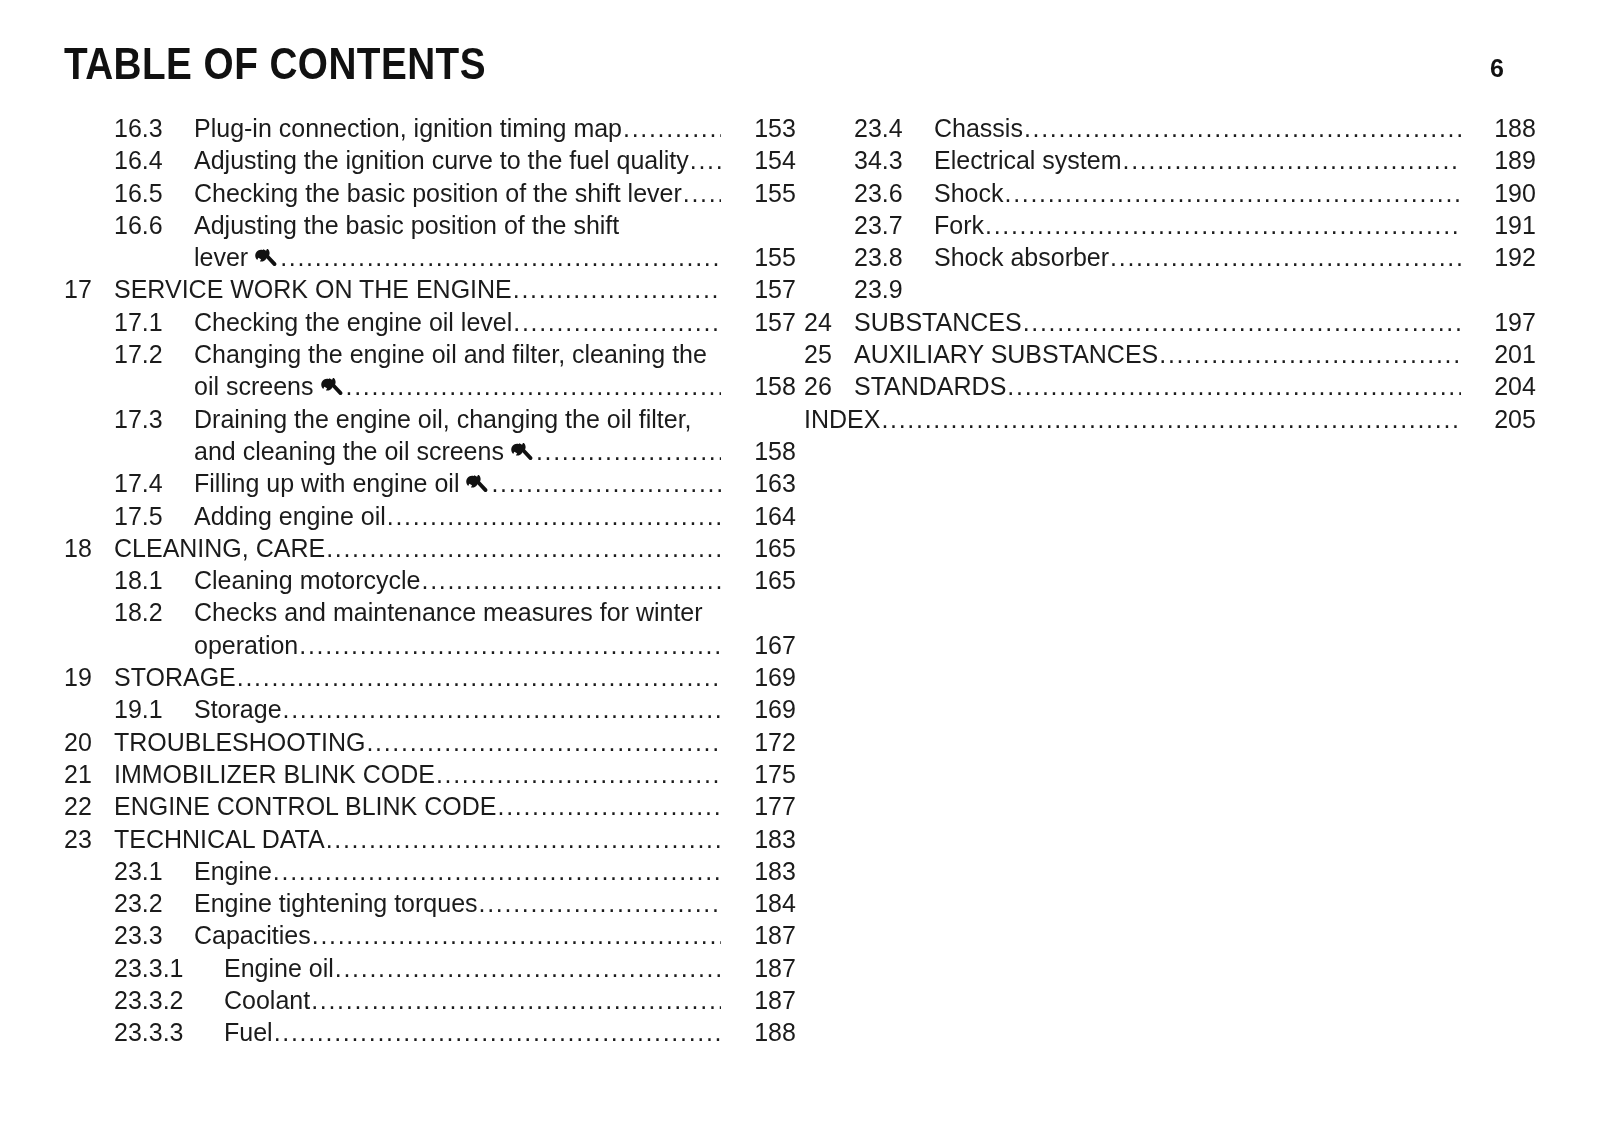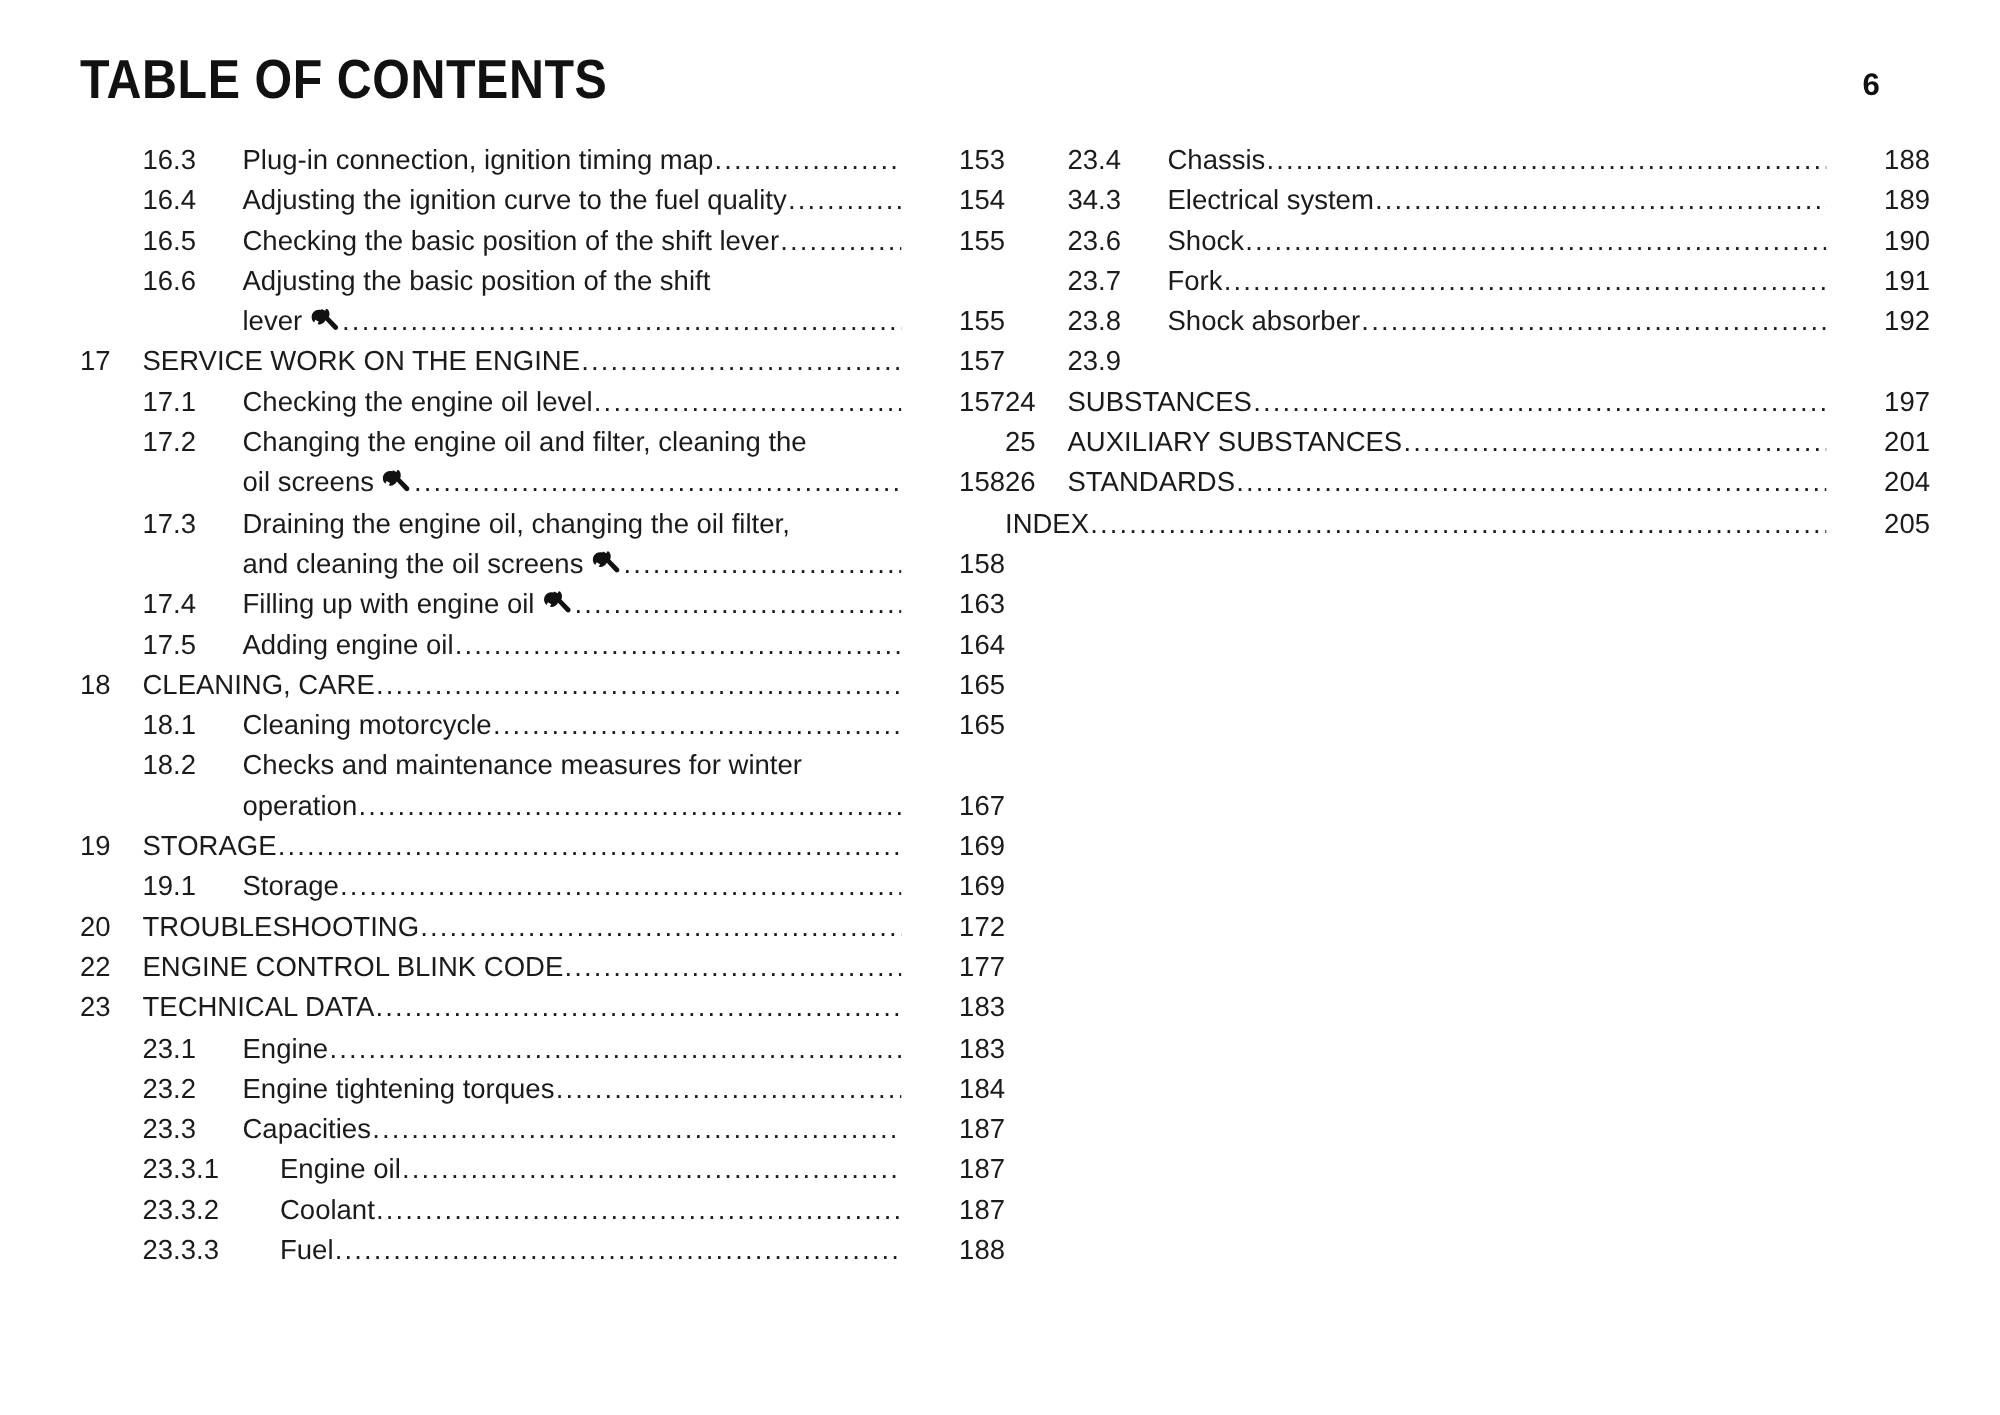--- a/index.html
+++ b/index.html
@@ -60,21 +60,21 @@
   .toc-column {
     flex: 0 0 auto;
   }
   .toc-column.left  { width: 740px; margin-left: 64px; }
   .toc-column.right { width: 740px; margin-left: 0px; }
 
   
   .toc-entry {
     display: flex;
     align-items: flex-start;
-    font-size: 22px;
+    font-size: 25px;
     line-height: 32.3px;
     color: #1b1b1b;
     white-space: nowrap;
   }
   .entry-num {
     flex: 0 0 auto;
     text-align: left;
     font-variant-numeric: lining-nums;
   }
   .entry-body {
@@ -107,21 +107,21 @@
     margin-left: 1px;
     line-height: 32.3px;
   }
   .leader::after {
     content: "........................................................................................................................";
   }
   .leader.nolead::after { content: ""; }
   .entry-page {
     flex: 0 0 auto;
     width: 58px;
-    text-align: right;
+    text-align: center;
     margin-left: 25px;
   }
   .entry-page.blank { visibility: hidden; }
 
   
   .wrench-icon {
     display: inline-block;
     width: 22px;
     height: 19px;
     margin: 0 2px 0 7px;
@@ -388,20 +388,32 @@
           <div class="entry-title-wrap">
             <div class="title-line">
               <span class="title-text">TROUBLESHOOTING</span>
               <span class="leader"></span>
               <span class="entry-page">172</span>
             </div>
           </div>
         </div>
       </div>
       <div class="toc-entry lvl1">
+        <div class="entry-num">21</div>
+        <div class="entry-body">
+          <div class="entry-title-wrap">
+            <div class="title-line">
+              <span class="title-text">IMMOBILIZER BLINK CODE</span>
+              <span class="leader"></span>
+              <span class="entry-page">175</span>
+            </div>
+          </div>
+        </div>
+      </div>
+      <div class="toc-entry lvl1">
         <div class="entry-num">22</div>
         <div class="entry-body">
           <div class="entry-title-wrap">
             <div class="title-line">
               <span class="title-text">ENGINE CONTROL BLINK CODE</span>
               <span class="leader"></span>
               <span class="entry-page">177</span>
             </div>
           </div>
         </div>

